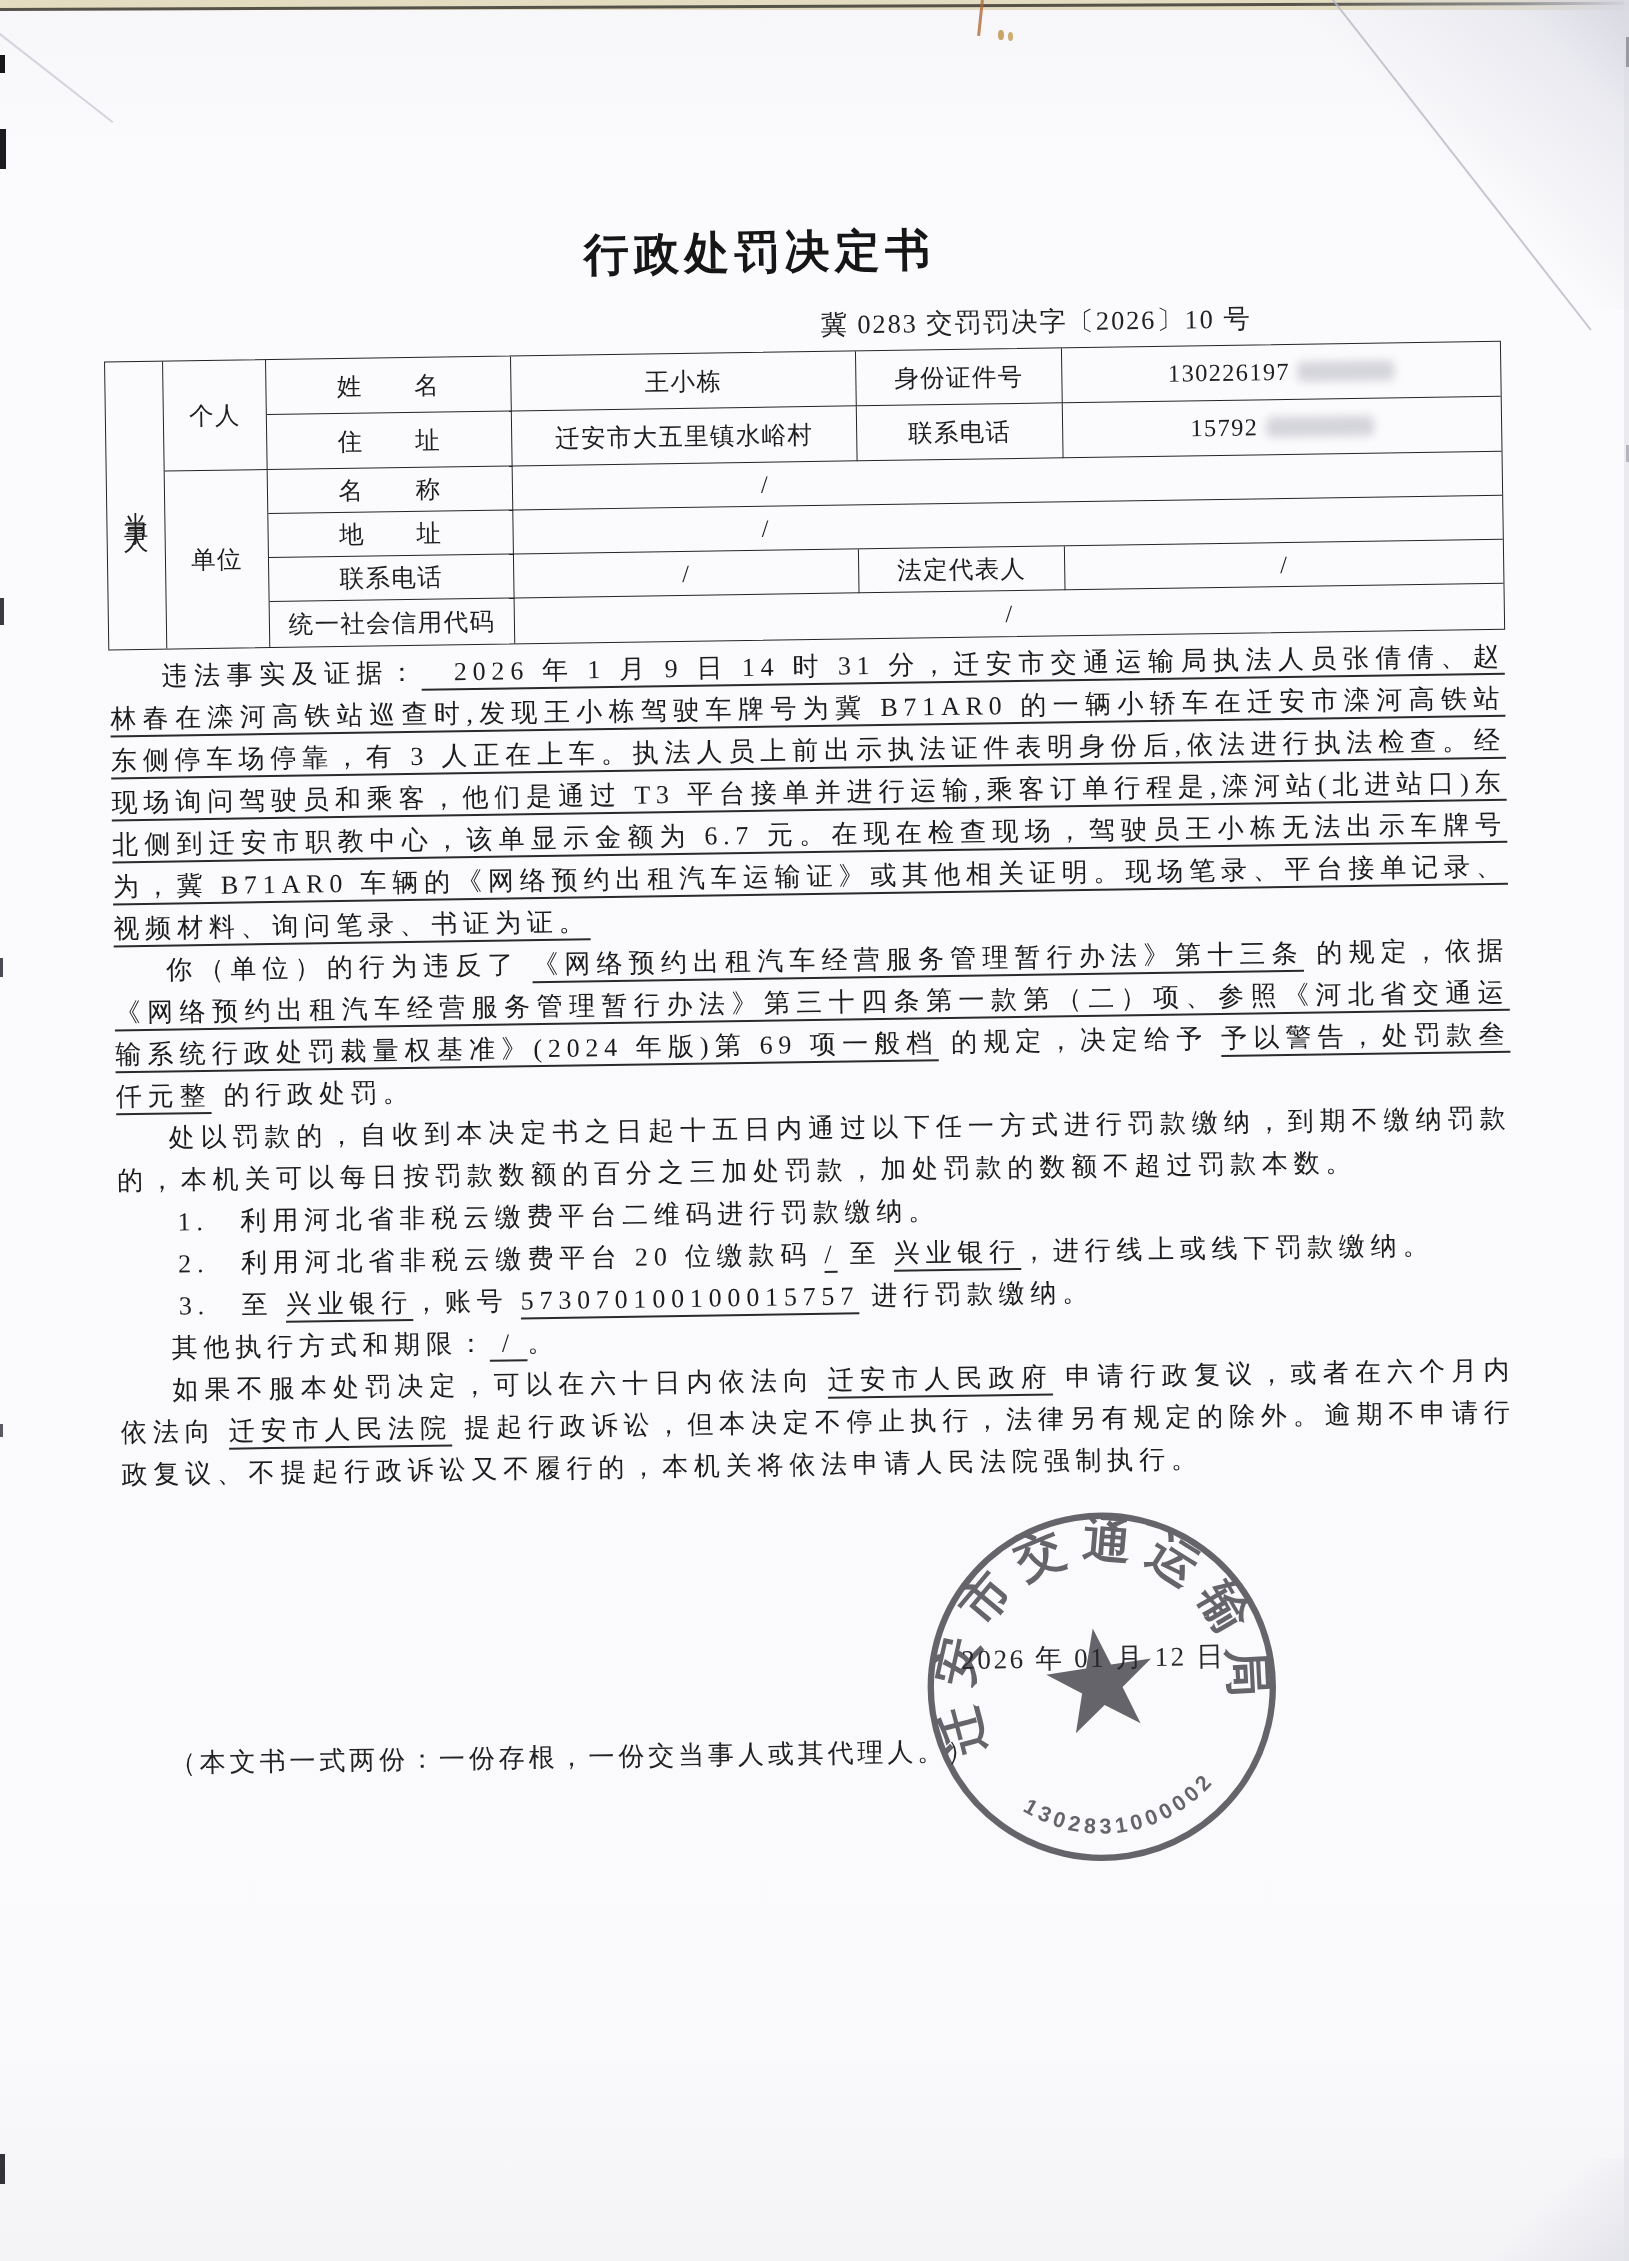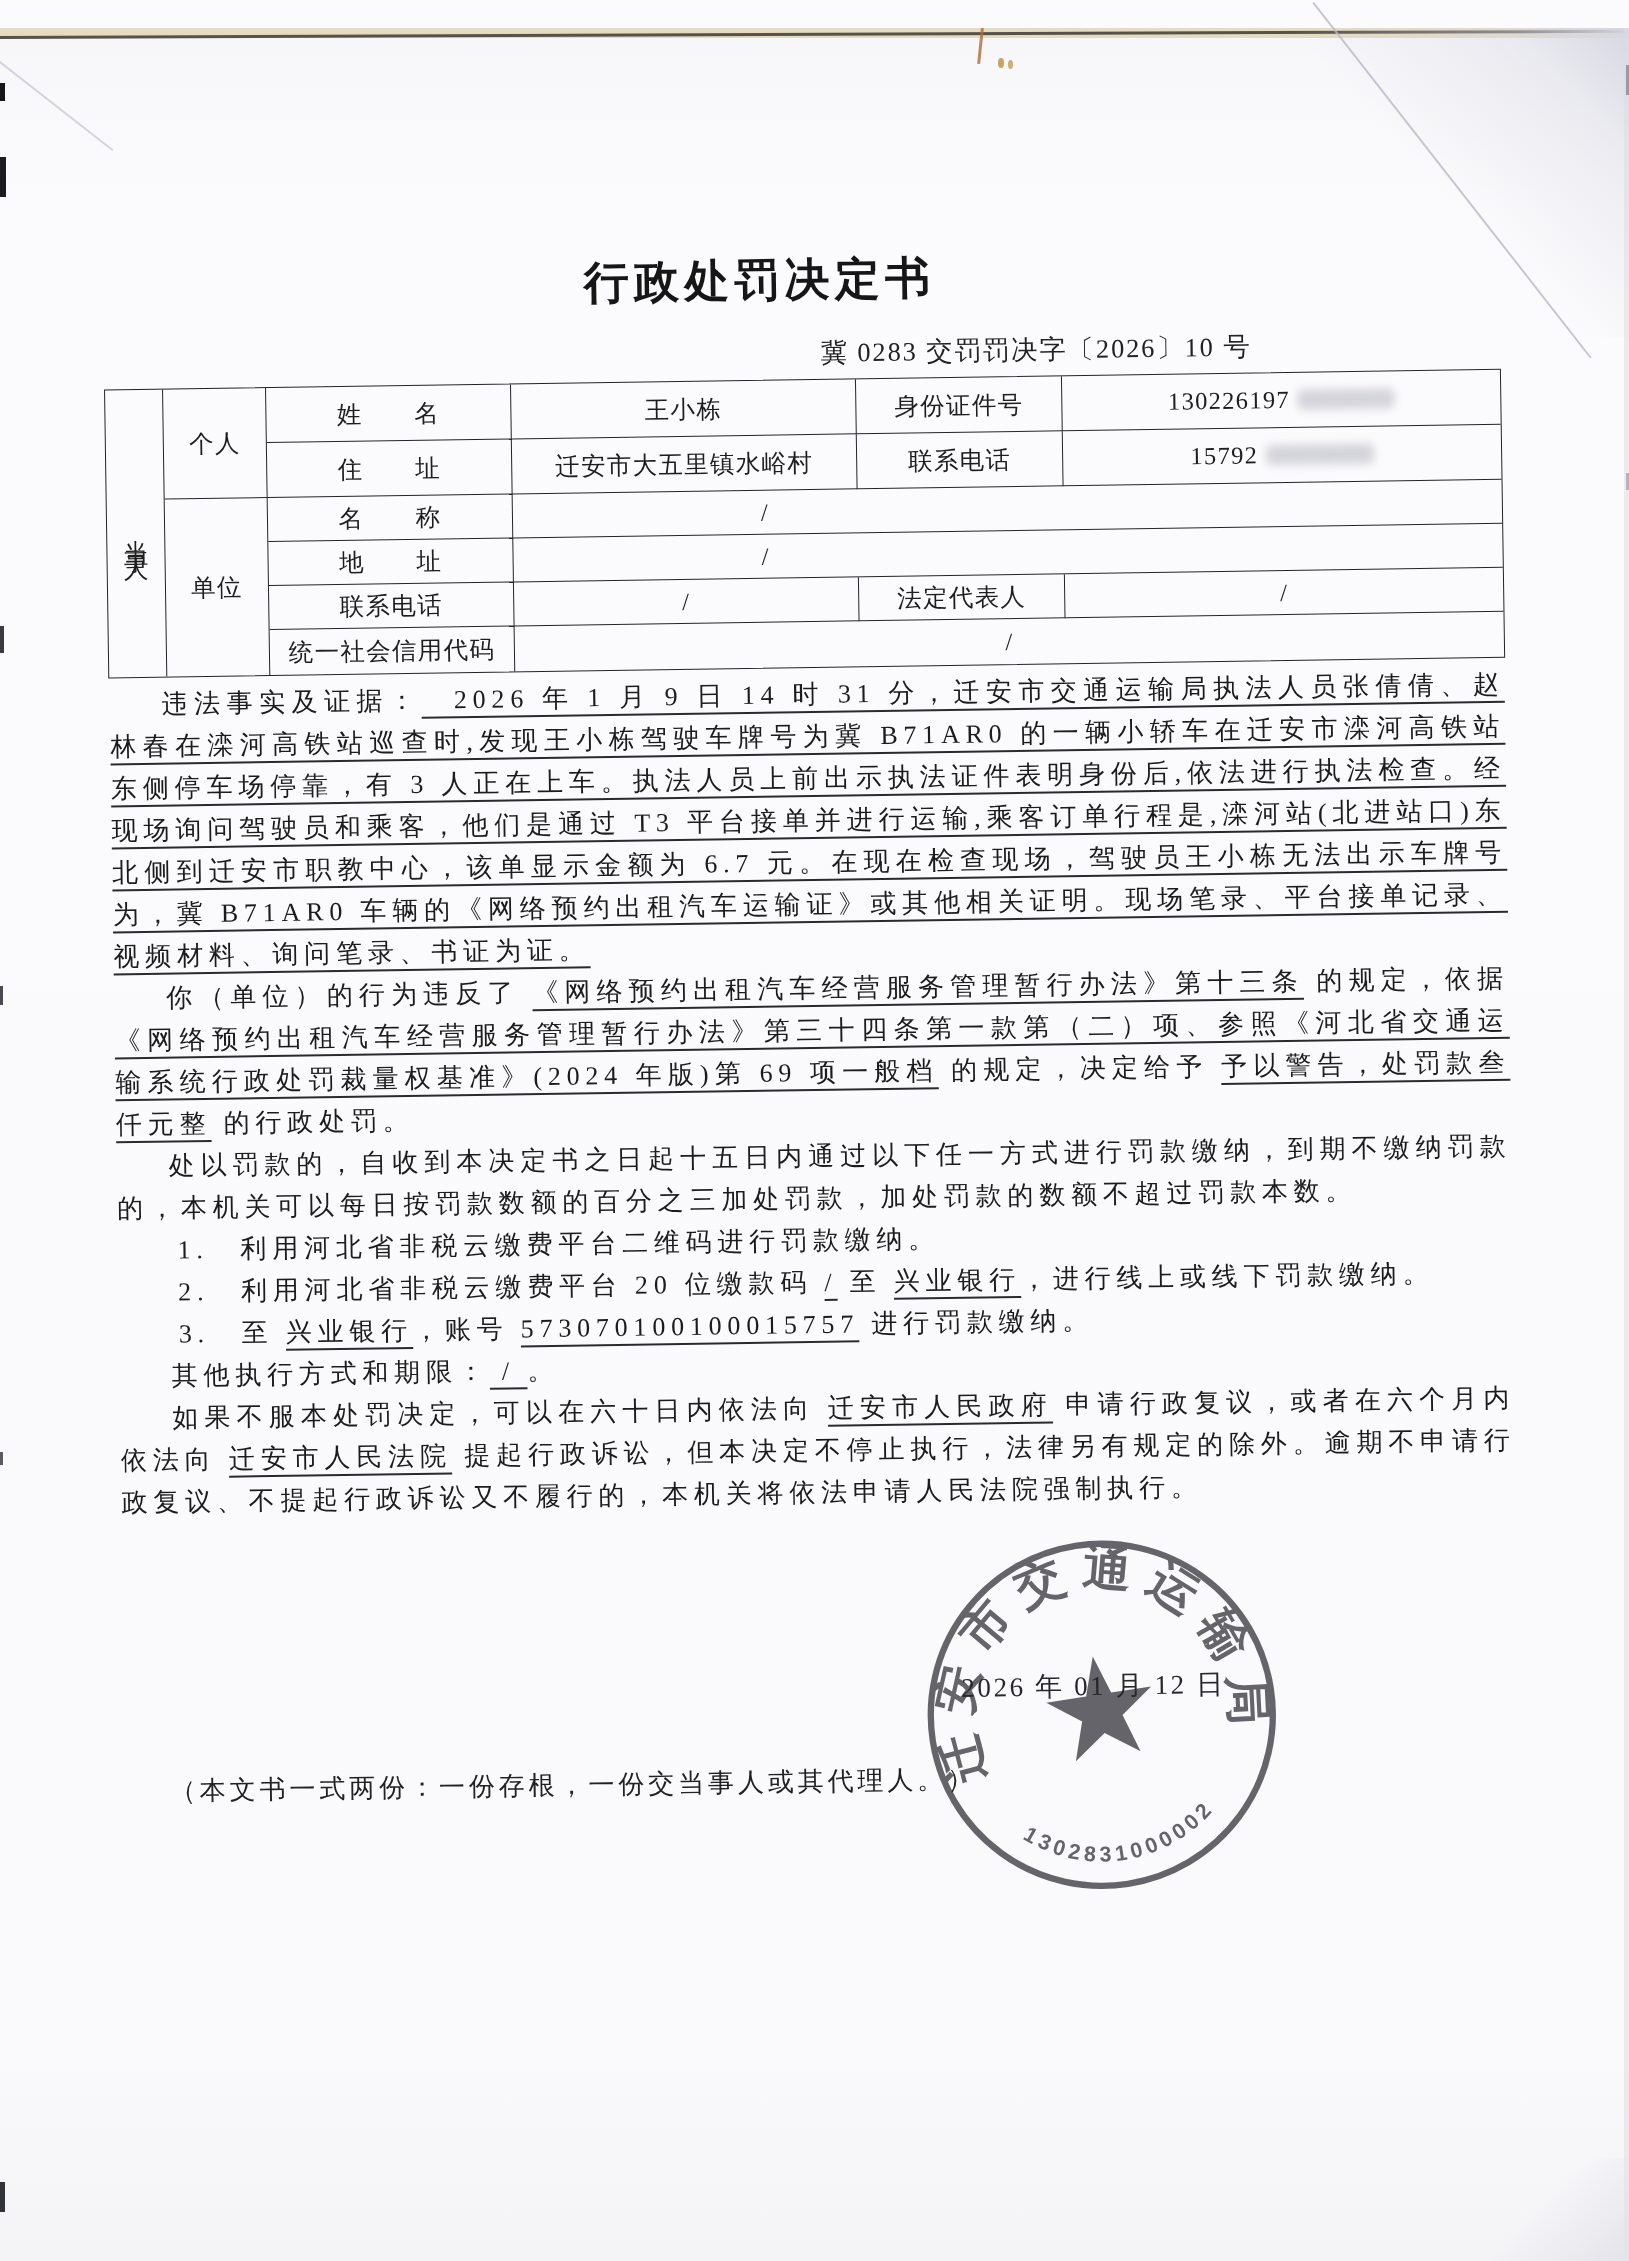--- a/index.html
+++ b/index.html
@@ -3,21 +3,21 @@
 <meta charset="utf-8">
 <style>
   html,body{margin:0;padding:0;}
   body{
     width:1630px;height:2261px;position:relative;overflow:hidden;
     background:#fbfbfd;
     font-family:"Liberation Serif","DejaVu Serif",serif;
     color:#1e1e1e;
   }
   .sheet{position:absolute;inset:0;
-    background:linear-gradient(180deg,#f7f7fa 0%,#fbfbfd 8%,#fafafc 90%,#f4f4f7 100%);margin-top:28px;}
+    background:linear-gradient(180deg,#f7f7fa 0%,#fbfbfd 8%,#fafafc 90%,#f4f4f7 100%);}
   
   .art{position:absolute;}
   .top-cream{top:0;left:0;width:100%;height:9.7px;background:#e3dcc0;}
   .top-line{top:8.4px;left:0;width:101%;height:2.6px;background:#55524a;transform:rotate(-0.22deg);transform-origin:left top;}
   .scratch{top:0;left:979px;width:3.2px;height:36px;background:#b06a38;transform:rotate(6deg);opacity:.8;}
   .dot1{top:30px;left:998px;width:5.8px;height:10.3px;background:#c8a468;border-radius:50%;}
   .dot2{top:32px;left:1008px;width:5.2px;height:9px;background:#cfae74;border-radius:50%;}
   .crease-tr{top:0;right:0;width:361px;height:309px;
     background:linear-gradient(226deg,#d7d7e2 0%,rgba(215,215,226,0.45) 18%,rgba(215,215,226,0) 52%);}
   .crease-tr-line{top:-26px;right:-135px;width:451px;height:1.9px;background:#b9b9c6;transform:rotate(52deg);transform-origin:left top;opacity:.8;}

